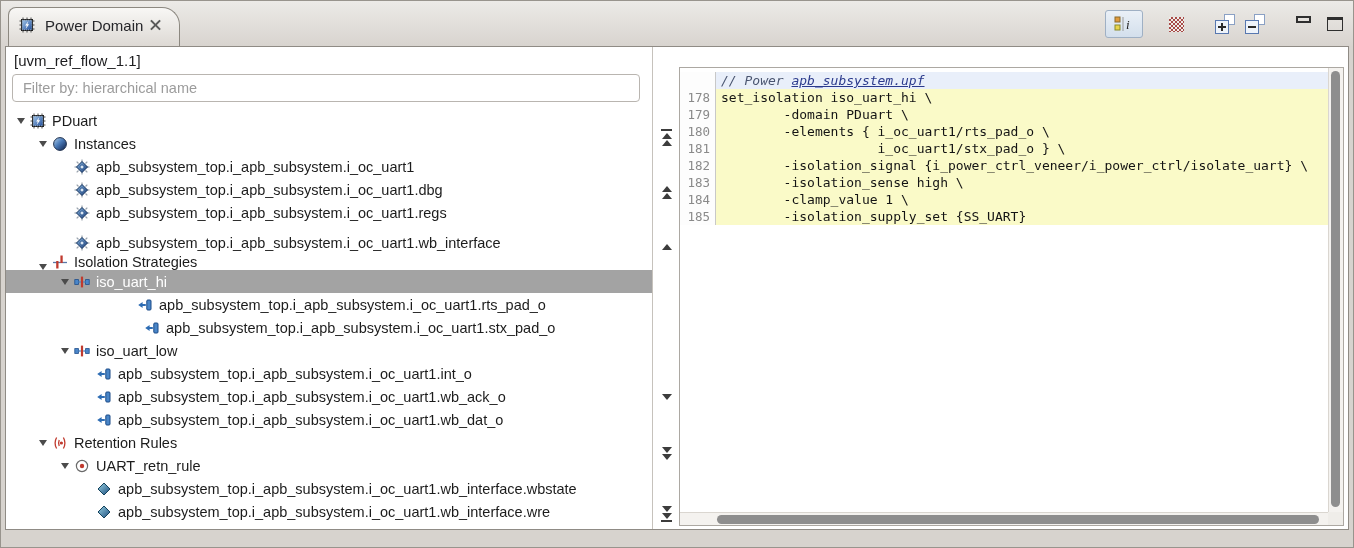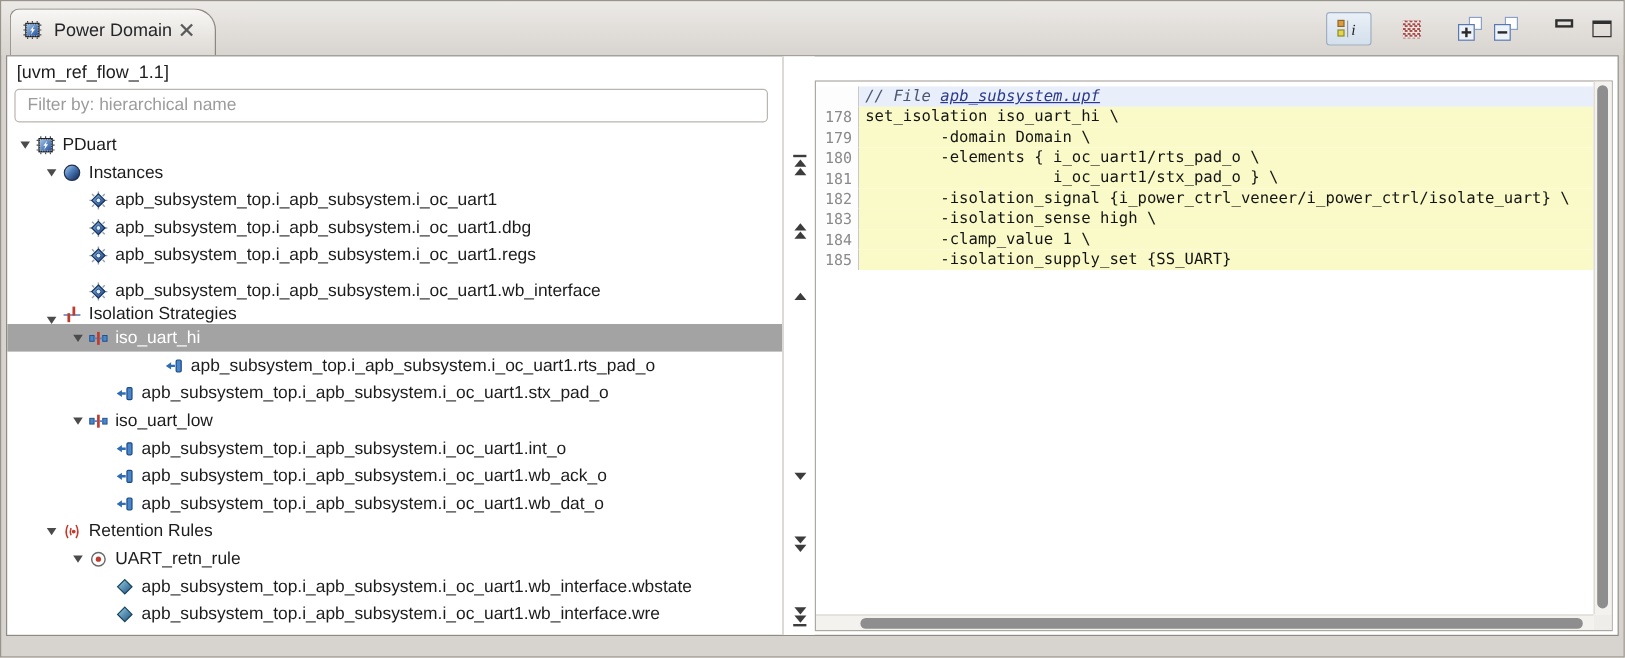--- a/index.html
+++ b/index.html
@@ -370,21 +370,21 @@
           <span class="indent" style="width: 72px;"></span>
           <span class="expander"></span>
           <span class="node-icon">
             <svg width="16" height="16" viewBox="0 0 16 16">
               <path d="M1.2 7.9 L5.6 4.9 V6.9 H8.8 V8.9 H5.6 V10.9 Z" fill="#2e6db4"></path>
               <rect x="9.8" y="3" width="4.2" height="10" rx="1" fill="#4a86c8" stroke="#1a4a88" stroke-width="1"></rect>
             </svg>
           </span>
           <span class="tree-label">apb_subsystem_top.i_apb_subsystem.i_oc_uart1.rts_pad_o</span>
         </div>
-        <div class="tree-row" style="top: 269px;">
+        <div class="tree-row" style="top: 269px; padding-left: 48px;">
           <span class="indent" style="width: 72px;"></span>
           <span class="expander"></span>
           <span class="node-icon">
             <svg width="16" height="16" viewBox="0 0 16 16">
               <path d="M1.2 7.9 L5.6 4.9 V6.9 H8.8 V8.9 H5.6 V10.9 Z" fill="#2e6db4"></path>
               <rect x="9.8" y="3" width="4.2" height="10" rx="1" fill="#4a86c8" stroke="#1a4a88" stroke-width="1"></rect>
             </svg>
           </span>
           <span class="tree-label">apb_subsystem_top.i_apb_subsystem.i_oc_uart1.stx_pad_o</span>
         </div>
@@ -525,29 +525,29 @@
           <span class="nav-down"></span>
           <span class="nav-down"></span>
           <span class="nav-bar"></span>
         </button>
       </div>
 
     <div id="editor">
       <div id="code-lines">
           <div class="code-line header">
             <span class="gutter"></span>
-            <span class="ctext"><span>// File </span><span class="file-link">apb_subsystem.upf</span></span>
+            <span class="ctext"><span>// Power </span><span class="file-link">apb_subsystem.upf</span></span>
           </div>
           <div class="code-line hl">
             <span class="gutter">178</span>
             <span class="ctext">set_isolation iso_uart_hi \</span>
           </div>
           <div class="code-line hl">
             <span class="gutter">179</span>
-            <span class="ctext">        -domain Domain \</span>
+            <span class="ctext">        -domain PDuart \</span>
           </div>
           <div class="code-line hl">
             <span class="gutter">180</span>
             <span class="ctext">        -elements { i_oc_uart1/rts_pad_o \</span>
           </div>
           <div class="code-line hl">
             <span class="gutter">181</span>
             <span class="ctext">                    i_oc_uart1/stx_pad_o } \</span>
           </div>
           <div class="code-line hl">

